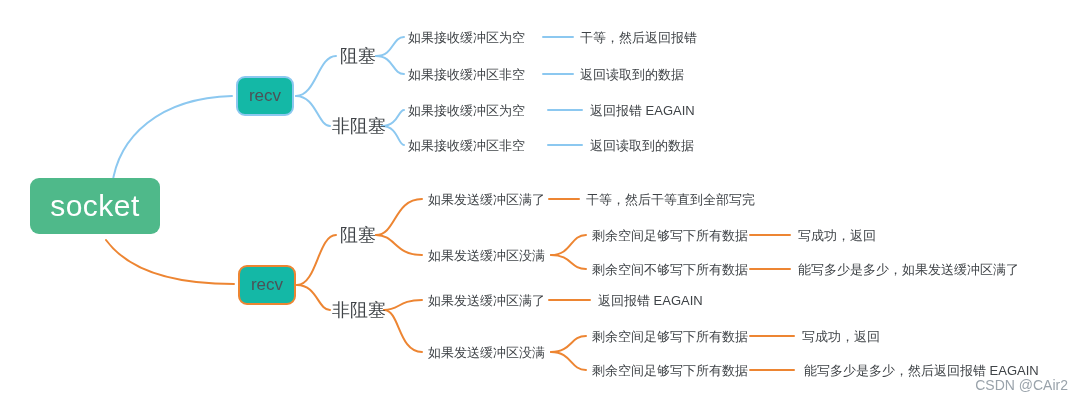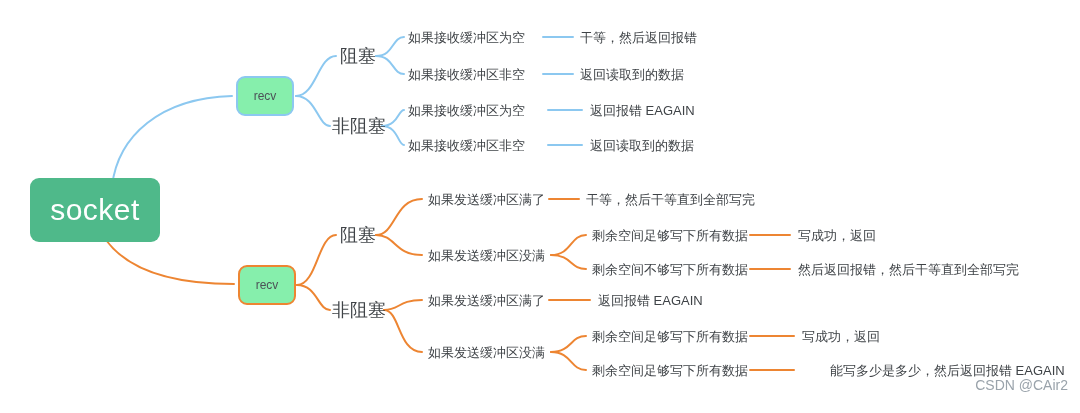--- a/index.html
+++ b/index.html
@@ -8,23 +8,23 @@
   svg.links{position:absolute;left:0;top:0;width:1080px;height:413px}
   svg.links path{fill:none;stroke-linecap:round;stroke-linejoin:round;stroke-width:2}
   .stroke-recv{stroke:var(--recv-accent,#8cc8f0)}
   .stroke-send{stroke:var(--send-accent,#ed8532)}
   .thick{stroke-width:6.5}
   .lbl{position:absolute;white-space:nowrap;transform:translateY(-50%);
        font-size:13px;color:var(--text,#3f4347);line-height:1}
   .lbl.mid{font-size:18px}
   .node{position:absolute;display:flex;align-items:center;justify-content:center;
         border-radius:9px;white-space:nowrap}
-  .root{left:30px;top:178px;width:130px;height:64px;background:var(--root-bg,#4fb98a);
+  .root{left:30px;top:178px;width:130px;height:56px;background:var(--root-bg,#4fb98a);
         color:#ffffff;font-size:30px;letter-spacing:.5px}
-  .branch{width:58px;height:40px;background:#86efac;font-size:12px;color:#4c5257;border:2px solid}
+  .branch{width:58px;height:40px;background:#14b8a6;font-size:17px;color:#4c5257;border:2px solid}
   .recv-box{left:236px;top:76px;border-color:var(--recv-accent,#8cc8f0)}
   .send-box{left:238px;top:265px;border-color:var(--send-accent,#ed8532)}
   .watermark{position:absolute;right:12px;bottom:20px;font-size:14px;color:var(--watermark,#9aa3ab)}
 </style>
 </head>
 <body>
 
 <div class="canvas">
 
   <svg class="links" viewBox="0 0 1080 413">
@@ -80,24 +80,24 @@
   <span class="lbl" style="left:408px;top:145px">如果接收缓冲区非空</span>
   <span class="lbl" style="left:590px;top:145px">返回读取到的数据</span>
 
   <span class="lbl mid" style="left:340px;top:235px">阻塞</span>
   <span class="lbl" style="left:428px;top:199px">如果发送缓冲区满了</span>
   <span class="lbl" style="left:586px;top:199px">干等，然后干等直到全部写完</span>
   <span class="lbl" style="left:428px;top:255px">如果发送缓冲区没满</span>
   <span class="lbl" style="left:592px;top:235px">剩余空间足够写下所有数据</span>
   <span class="lbl" style="left:798px;top:235px">写成功，返回</span>
   <span class="lbl" style="left:592px;top:269px">剩余空间不够写下所有数据</span>
-  <span class="lbl" style="left:798px;top:269px">然后返回报错，然后干等直到全部写完</span>
+  <span class="lbl" style="left:798px;top:269px">能写多少是多少，如果发送缓冲区满了</span>
   <span class="lbl mid" style="left:332px;top:310px">非阻塞</span>
   <span class="lbl" style="left:428px;top:300px">如果发送缓冲区满了</span>
   <span class="lbl" style="left:598px;top:300px">返回报错 EAGAIN</span>
   <span class="lbl" style="left:428px;top:352px">如果发送缓冲区没满</span>
   <span class="lbl" style="left:592px;top:336px">剩余空间足够写下所有数据</span>
   <span class="lbl" style="left:802px;top:336px">写成功，返回</span>
   <span class="lbl" style="left:592px;top:370px">剩余空间足够写下所有数据</span>
-  <span class="lbl" style="left:830px;top:370px">能写多少是多少，然后返回报错 EAGAIN</span>
+  <span class="lbl" style="left:804px;top:370px">能写多少是多少，然后返回报错 EAGAIN</span>
 
   <div class="watermark">CSDN @CAir2</div>
 </div>
 
 </body></html>

